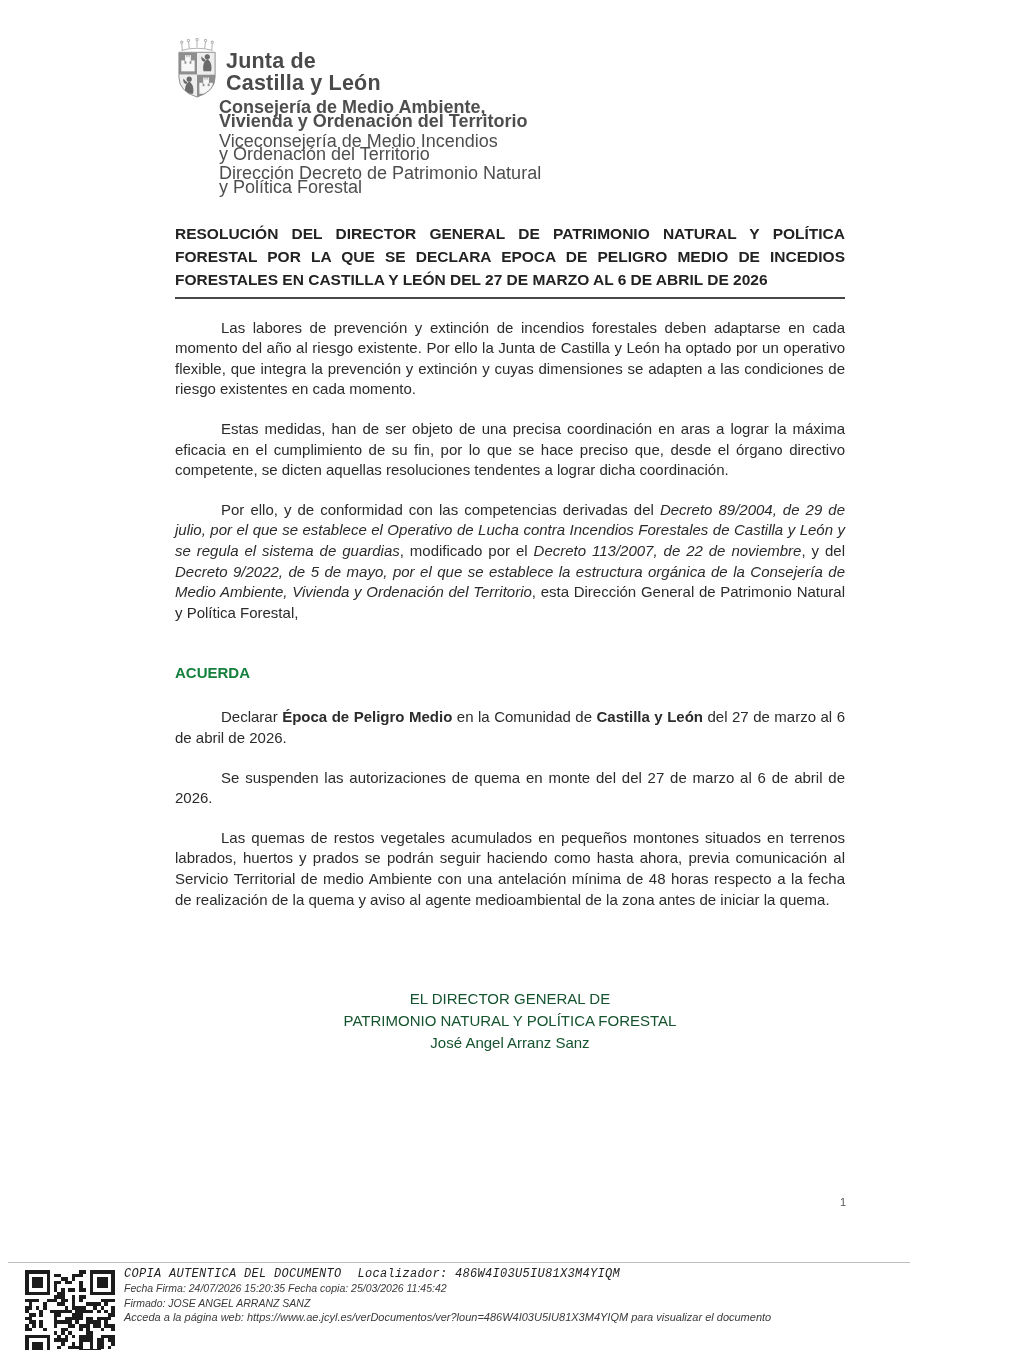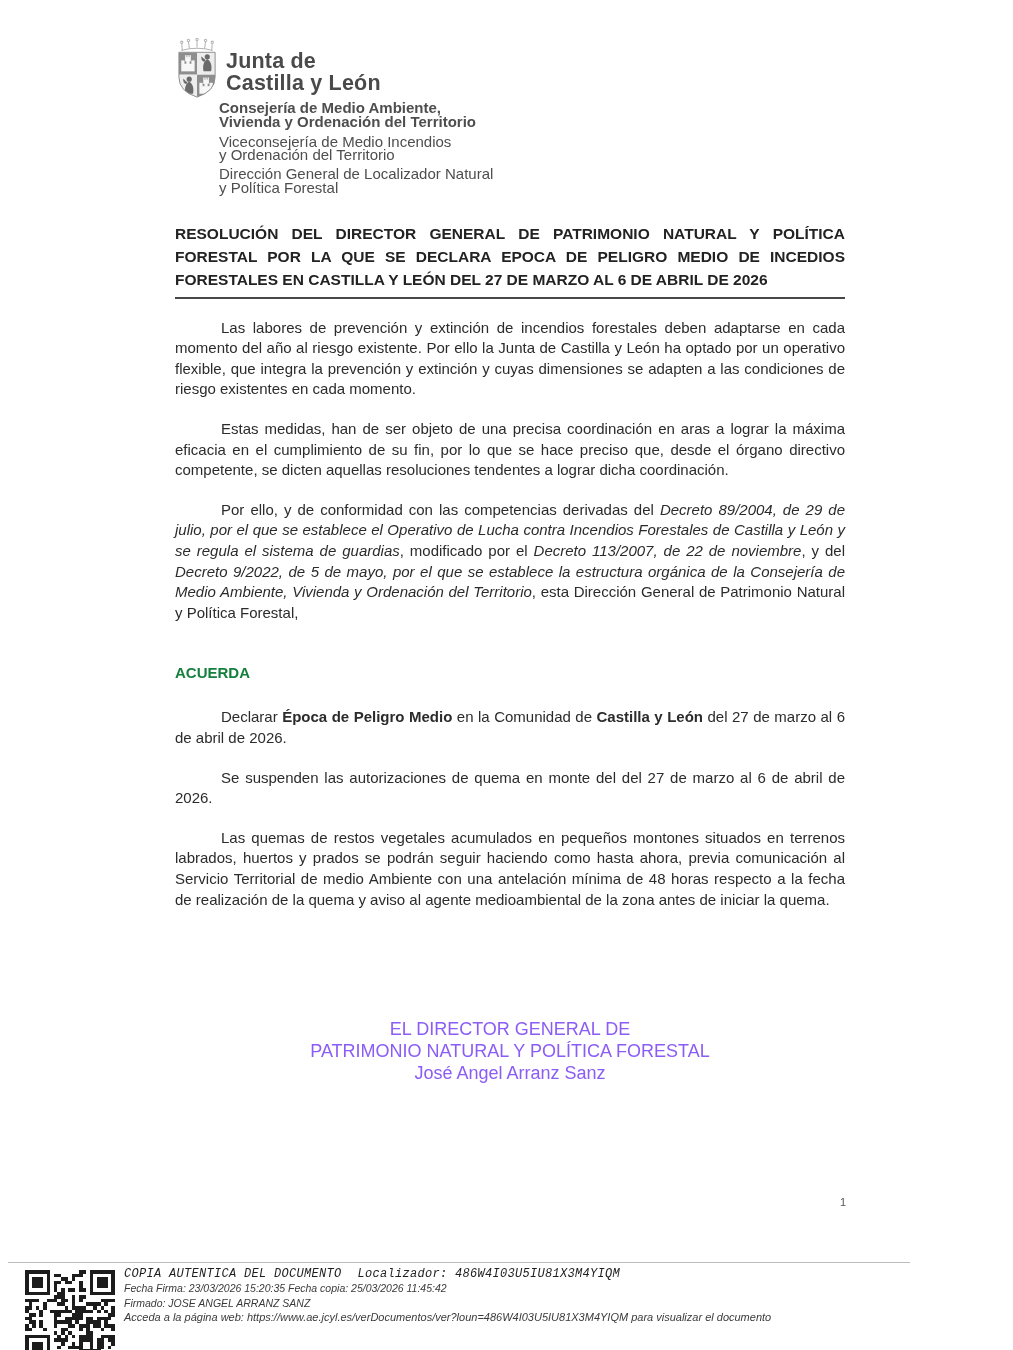--- a/index.html
+++ b/index.html
@@ -5,41 +5,41 @@
   html,body{margin:0;padding:0;background:#ffffff;}
   .page{position:relative;width:918px;height:1350px;background:#ffffff;overflow:hidden;
         font-family:"Liberation Sans",sans-serif;-webkit-font-smoothing:antialiased;}
   .content{position:absolute;left:175px;top:38px;width:670px;}
 
   
   .crest-row{display:flex;align-items:flex-start;}
   .crest{width:44px;height:61px;flex:0 0 auto;}
   .org-name{margin:13px 0 0 7px;font-size:21.5px;font-weight:bold;color:#4a4a4a;
             line-height:21.5px;letter-spacing:.2px;}
-  .lh-block{margin-left:44px;font-size:15px;line-height:13.8px;color:#4e4e4e;}
+  .lh-block{margin-left:44px;font-size:18px;line-height:13.8px;color:#4e4e4e;}
   .lh-bold{font-weight:bold;margin-top:2px;}
   .lh-reg1{margin-top:6px;}
   .lh-reg2{margin-top:5px;}
 
   
   .doc-title{margin:27px 0 0;font-size:15.5px;font-weight:bold;line-height:23.3px;
              color:#222;text-align:justify;}
   .title-rule{margin-top:5px;border-top:2px solid #474747;height:0;}
 
   
   .body-p{margin:19px 0 0;font-size:15px;line-height:20.6px;color:#2b2b2b;
           text-align:justify;text-indent:46px;}
   .body-p.first{}
   .body-p.after-heading{margin-top:26px;}
   .acuerda{margin:41px 0 0;font-size:15px;font-weight:bold;color:#15803d;text-indent:0;}
   em{font-style:italic;}
   strong{font-weight:bold;}
 
   
-  .signature{margin-top:108px;text-align:center;font-size:18px;line-height:22px;color:#8b5cf6;}
+  .signature{margin-top:78px;text-align:center;font-size:15px;line-height:22px;color:#14532d;}
 
   
   .page-number{position:absolute;top:1196px;left:840px;font-size:11px;color:#555;}
 
   
   .footer-rule{position:absolute;top:1262px;left:8px;right:8px;border-top:1px solid #bcbcbc;height:0;}
   .qr{position:absolute;left:25px;top:1270px;width:90px;height:90px;}
   .qr svg{width:100%;height:100%;display:block;}
   .footer{position:absolute;left:124px;right:10px;top:1267px;font-style:italic;}
   .f-mono{font-family:"Liberation Mono","DejaVu Sans Mono",monospace;font-size:12px;
@@ -105,21 +105,21 @@
       </div>
       <div class="lh-block lh-bold">
         <div>Consejería de Medio Ambiente,</div>
         <div>Vivienda y Ordenación del Territorio</div>
       </div>
       <div class="lh-block lh-reg1">
         <div>Viceconsejería de Medio Incendios</div>
         <div>y Ordenación del Territorio</div>
       </div>
       <div class="lh-block lh-reg2">
-        <div>Dirección General de Localizador Natural</div>
+        <div>Dirección Decreto de Patrimonio Natural</div>
         <div>y Política Forestal</div>
       </div>
     </div>
 
     <h1 class="doc-title">RESOLUCIÓN DEL DIRECTOR GENERAL DE PATRIMONIO NATURAL Y POLÍTICA FORESTAL POR LA QUE SE DECLARA EPOCA DE PELIGRO MEDIO DE INCEDIOS FORESTALES EN CASTILLA Y LEÓN DEL 27 DE MARZO AL 6 DE ABRIL DE 2026</h1>
     <div class="title-rule"></div>
 
     <p class="body-p first">Las labores de prevención y extinción de incendios forestales deben adaptarse en cada momento del año al riesgo existente. Por ello la Junta de Castilla y León ha optado por un operativo flexible, que integra la prevención y extinción y cuyas dimensiones se adapten a las condiciones de riesgo existentes en cada momento.</p>
     <p class="body-p">Estas medidas, han de ser objeto de una precisa coordinación en aras a lograr la máxima eficacia en el cumplimiento de su fin, por lo que se hace preciso que, desde el órgano directivo competente, se dicten aquellas resoluciones tendentes a lograr dicha coordinación.</p>
     <p class="body-p"><span>Por ello, y de conformidad con las competencias derivadas del </span><em>Decreto 89/2004, de 29 de julio, por el que se establece el Operativo de Lucha contra Incendios Forestales de Castilla y León y se regula el sistema de guardias</em><span>, modificado por el </span><em>Decreto 113/2007, de 22 de noviembre</em><span>, y del </span><em>Decreto 9/2022, de 5 de mayo, por el que se establece la estructura orgánica de la Consejería de Medio Ambiente, Vivienda y Ordenación del Territorio</em><span>, esta Dirección General de Patrimonio Natural y Política Forestal,</span></p>
@@ -449,17 +449,17 @@
         <rect x="10" y="24" width="1" height="1"></rect>
         <rect x="13" y="24" width="1" height="1"></rect>
         <rect x="14" y="24" width="1" height="1"></rect>
         <rect x="19" y="24" width="1" height="1"></rect>
         <rect x="20" y="24" width="1" height="1"></rect>
         <rect x="21" y="24" width="1" height="1"></rect>
       </svg>
   </div>
   <div class="footer">
     <div class="f-mono"><span>COPIA AUTENTICA DEL DOCUMENTO</span><span class="f-gap"></span><span>Localizador:</span> <span>486W4I03U5IU81X3M4YIQM</span></div>
-    <div class="f-small">Fecha Firma: 23/03/2026 15:20:35 Fecha copia: 25/03/2026 11:45:42</div>
+    <div class="f-small">Fecha Firma: 24/07/2026 15:20:35 Fecha copia: 25/03/2026 11:45:42</div>
     <div class="f-small">Firmado: JOSE ANGEL ARRANZ SANZ</div>
     <div class="f-small f-web">Acceda a la página web: https://www.ae.jcyl.es/verDocumentos/ver?loun=486W4I03U5IU81X3M4YIQM para visualizar el documento</div>
   </div>
 </div>
 
 </body></html>

